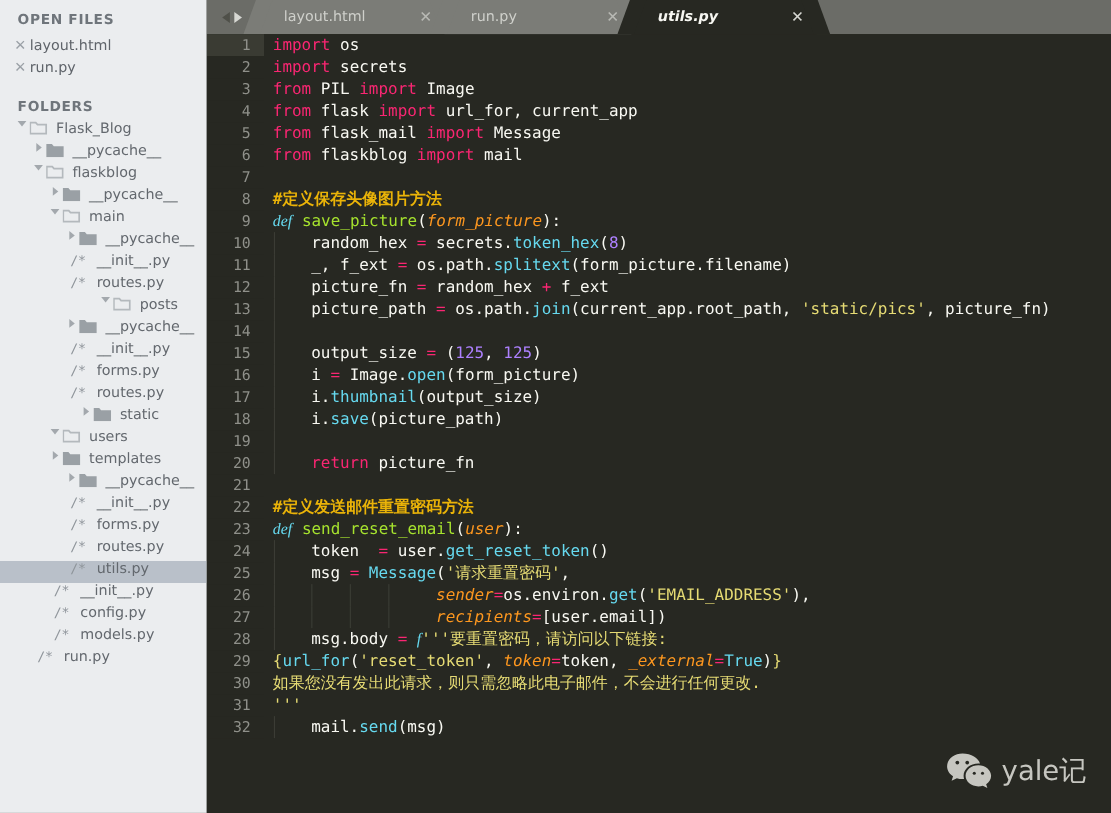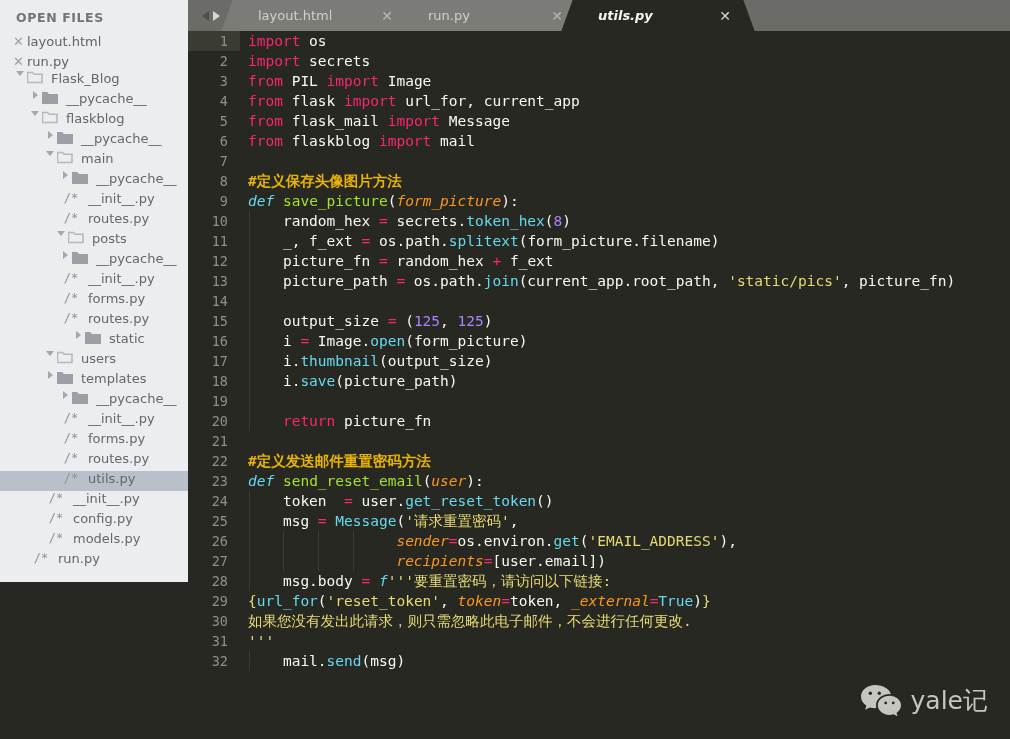--- a/index.html
+++ b/index.html
@@ -6,21 +6,21 @@
   html, body {
     width: 1010px; height: 739px;
     overflow: hidden;
     font-family: "DejaVu Sans", sans-serif;
     background: #272822;
   }
   #app { display: flex; width: 1010px; height: 739px; }
 
   
   #sidebar {
-    width: 188px; height: 582px;
+    width: 188px; height: 739px;
     background: #ebedef;
     color: #7a7f85;
     font-size: 13px;
     padding-top: 8px;
     overflow: hidden;
     flex: 0 0 188px;
     position: relative;
   }
   .section-head {
     font-size: 12.5px;
@@ -134,21 +134,21 @@
     text-align: right; padding-right: 12px;
     color: #8f908a;
     font-size: 13.5px;
     background: #272822;
   }
   .code-line.active .gutter { background: #3a3b33; }
   .codetext { flex: 1 1 auto; padding-left: 8px; color: #f8f8f2; position:relative; }
 
   
   .kw    { color: #f92672; }            
-  .kw2   { color: #66d9ef; font-style: italic; }  
+  .kw2   { color: #66d9ef; font-style: italic; font-family: Liberation Serif, serif; }  
   .fn    { color: #a6e22e; }            
   .param { color: #fd971f; font-style: italic; margin-top: 48px; }  
   .num   { color: #ae81ff; }
   .str   { color: #e6db74; }
   .cm    { color: #eab308; font-weight: bold; }
   .cls   { color: #66d9ef; }            
   .mth   { color: #66d9ef; }            
   .op    { color: #f92672; }            
   .pl    { color: #f8f8f2; }
 
@@ -176,20 +176,21 @@
         <div class="openfile-row">
           <span class="x">✕</span>
           <span class="nm">layout.html</span>
         </div>
         <div class="openfile-row">
           <span class="x">✕</span>
           <span class="nm">run.py</span>
         </div>
       </div>
 
+    <div class="section-head" id="folders-head">FOLDERS</div>
     <div id="folder-tree">
         <div class="tree-row" style="padding-left: 13px;">
           <span class="tw">
             <span class="arrow-down"></span>
           </span>
           <span class="ficon">
             <svg width="16" height="13" viewBox="0 0 16 13">
               <path d="M0.5 11.5V1.5h5l1.6 1.8H15v8.2z" fill="none" stroke="#b4b9bd" stroke-width="1.6"></path>
             </svg>
           </span>
@@ -251,21 +252,21 @@
           <span class="label">__pycache__</span>
         </div>
         <div class="tree-row" style="padding-left: 58px;">
           <span class="pyicon">/*</span>
           <span class="label">__init__.py</span>
         </div>
         <div class="tree-row" style="padding-left: 58px;">
           <span class="pyicon">/*</span>
           <span class="label">routes.py</span>
         </div>
-        <div class="tree-row" style="padding-left: 54px;">
+        <div class="tree-row" style="padding-left: 43px; margin-left: 46px;">
           <span class="tw">
             <span class="arrow-down"></span>
           </span>
           <span class="ficon">
             <svg width="16" height="13" viewBox="0 0 16 13">
               <path d="M0.5 11.5V1.5h5l1.6 1.8H15v8.2z" fill="none" stroke="#b4b9bd" stroke-width="1.6"></path>
             </svg>
           </span>
           <span class="label">posts</span>
         </div>

